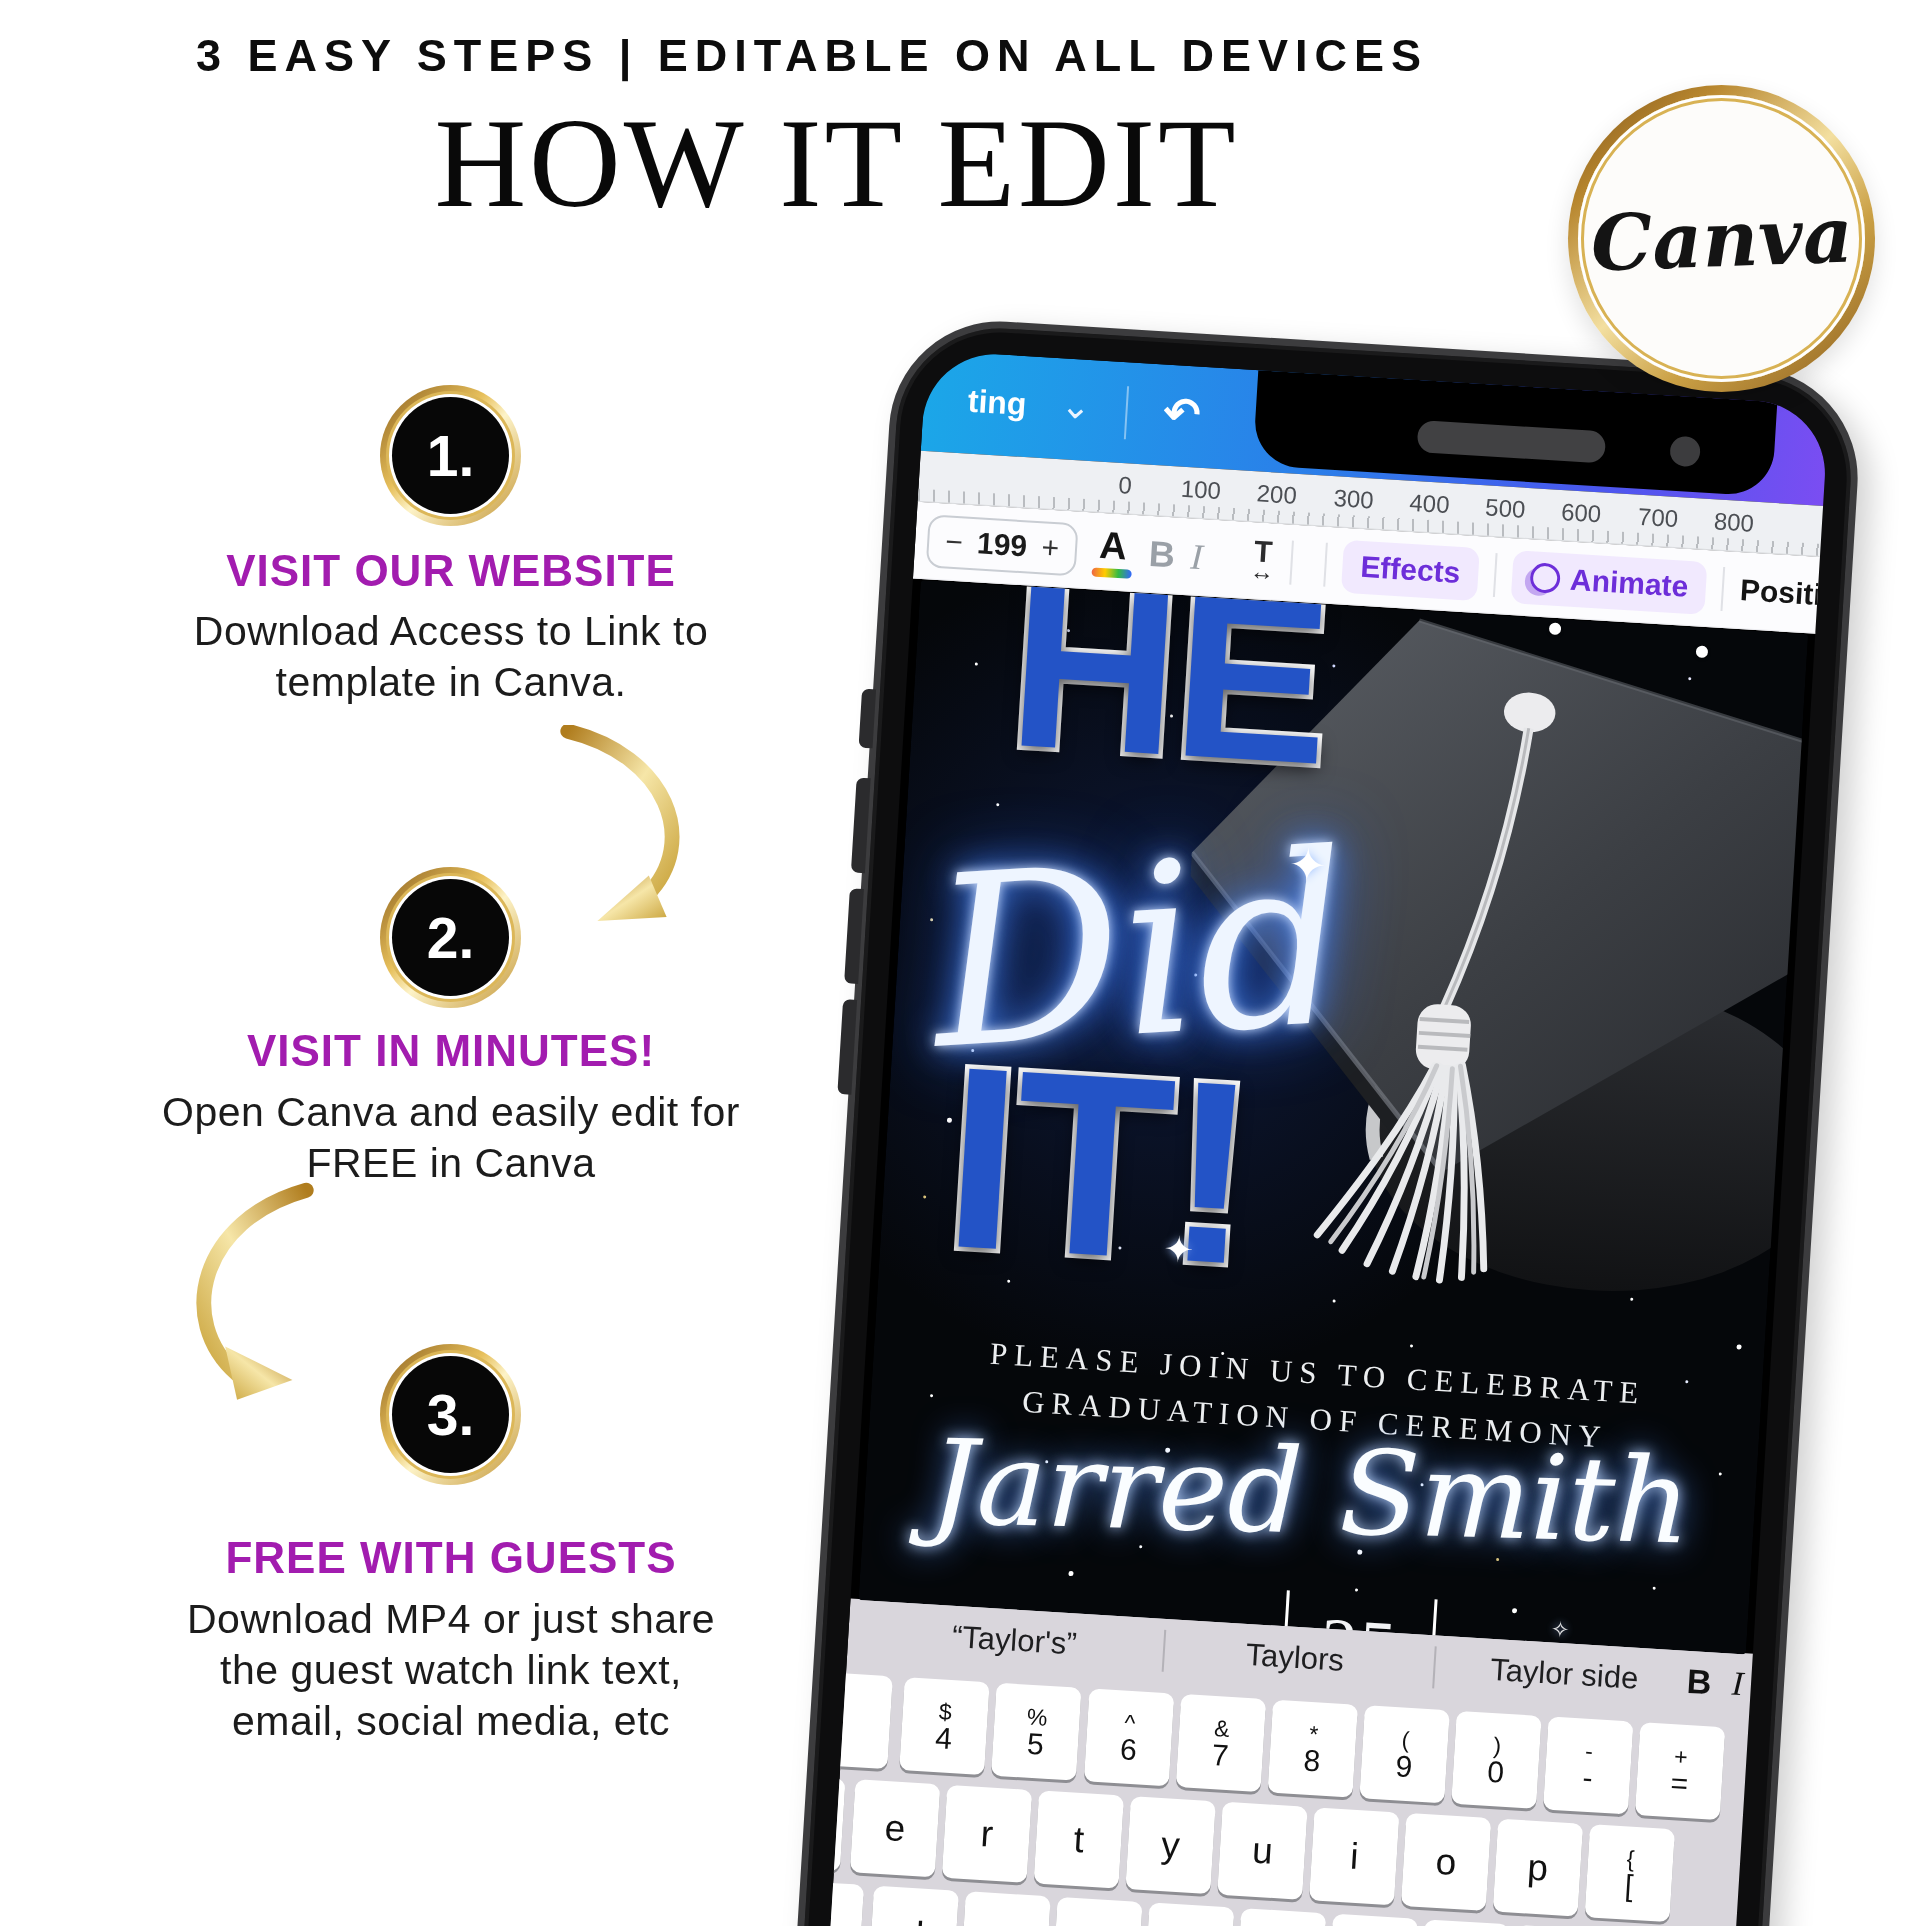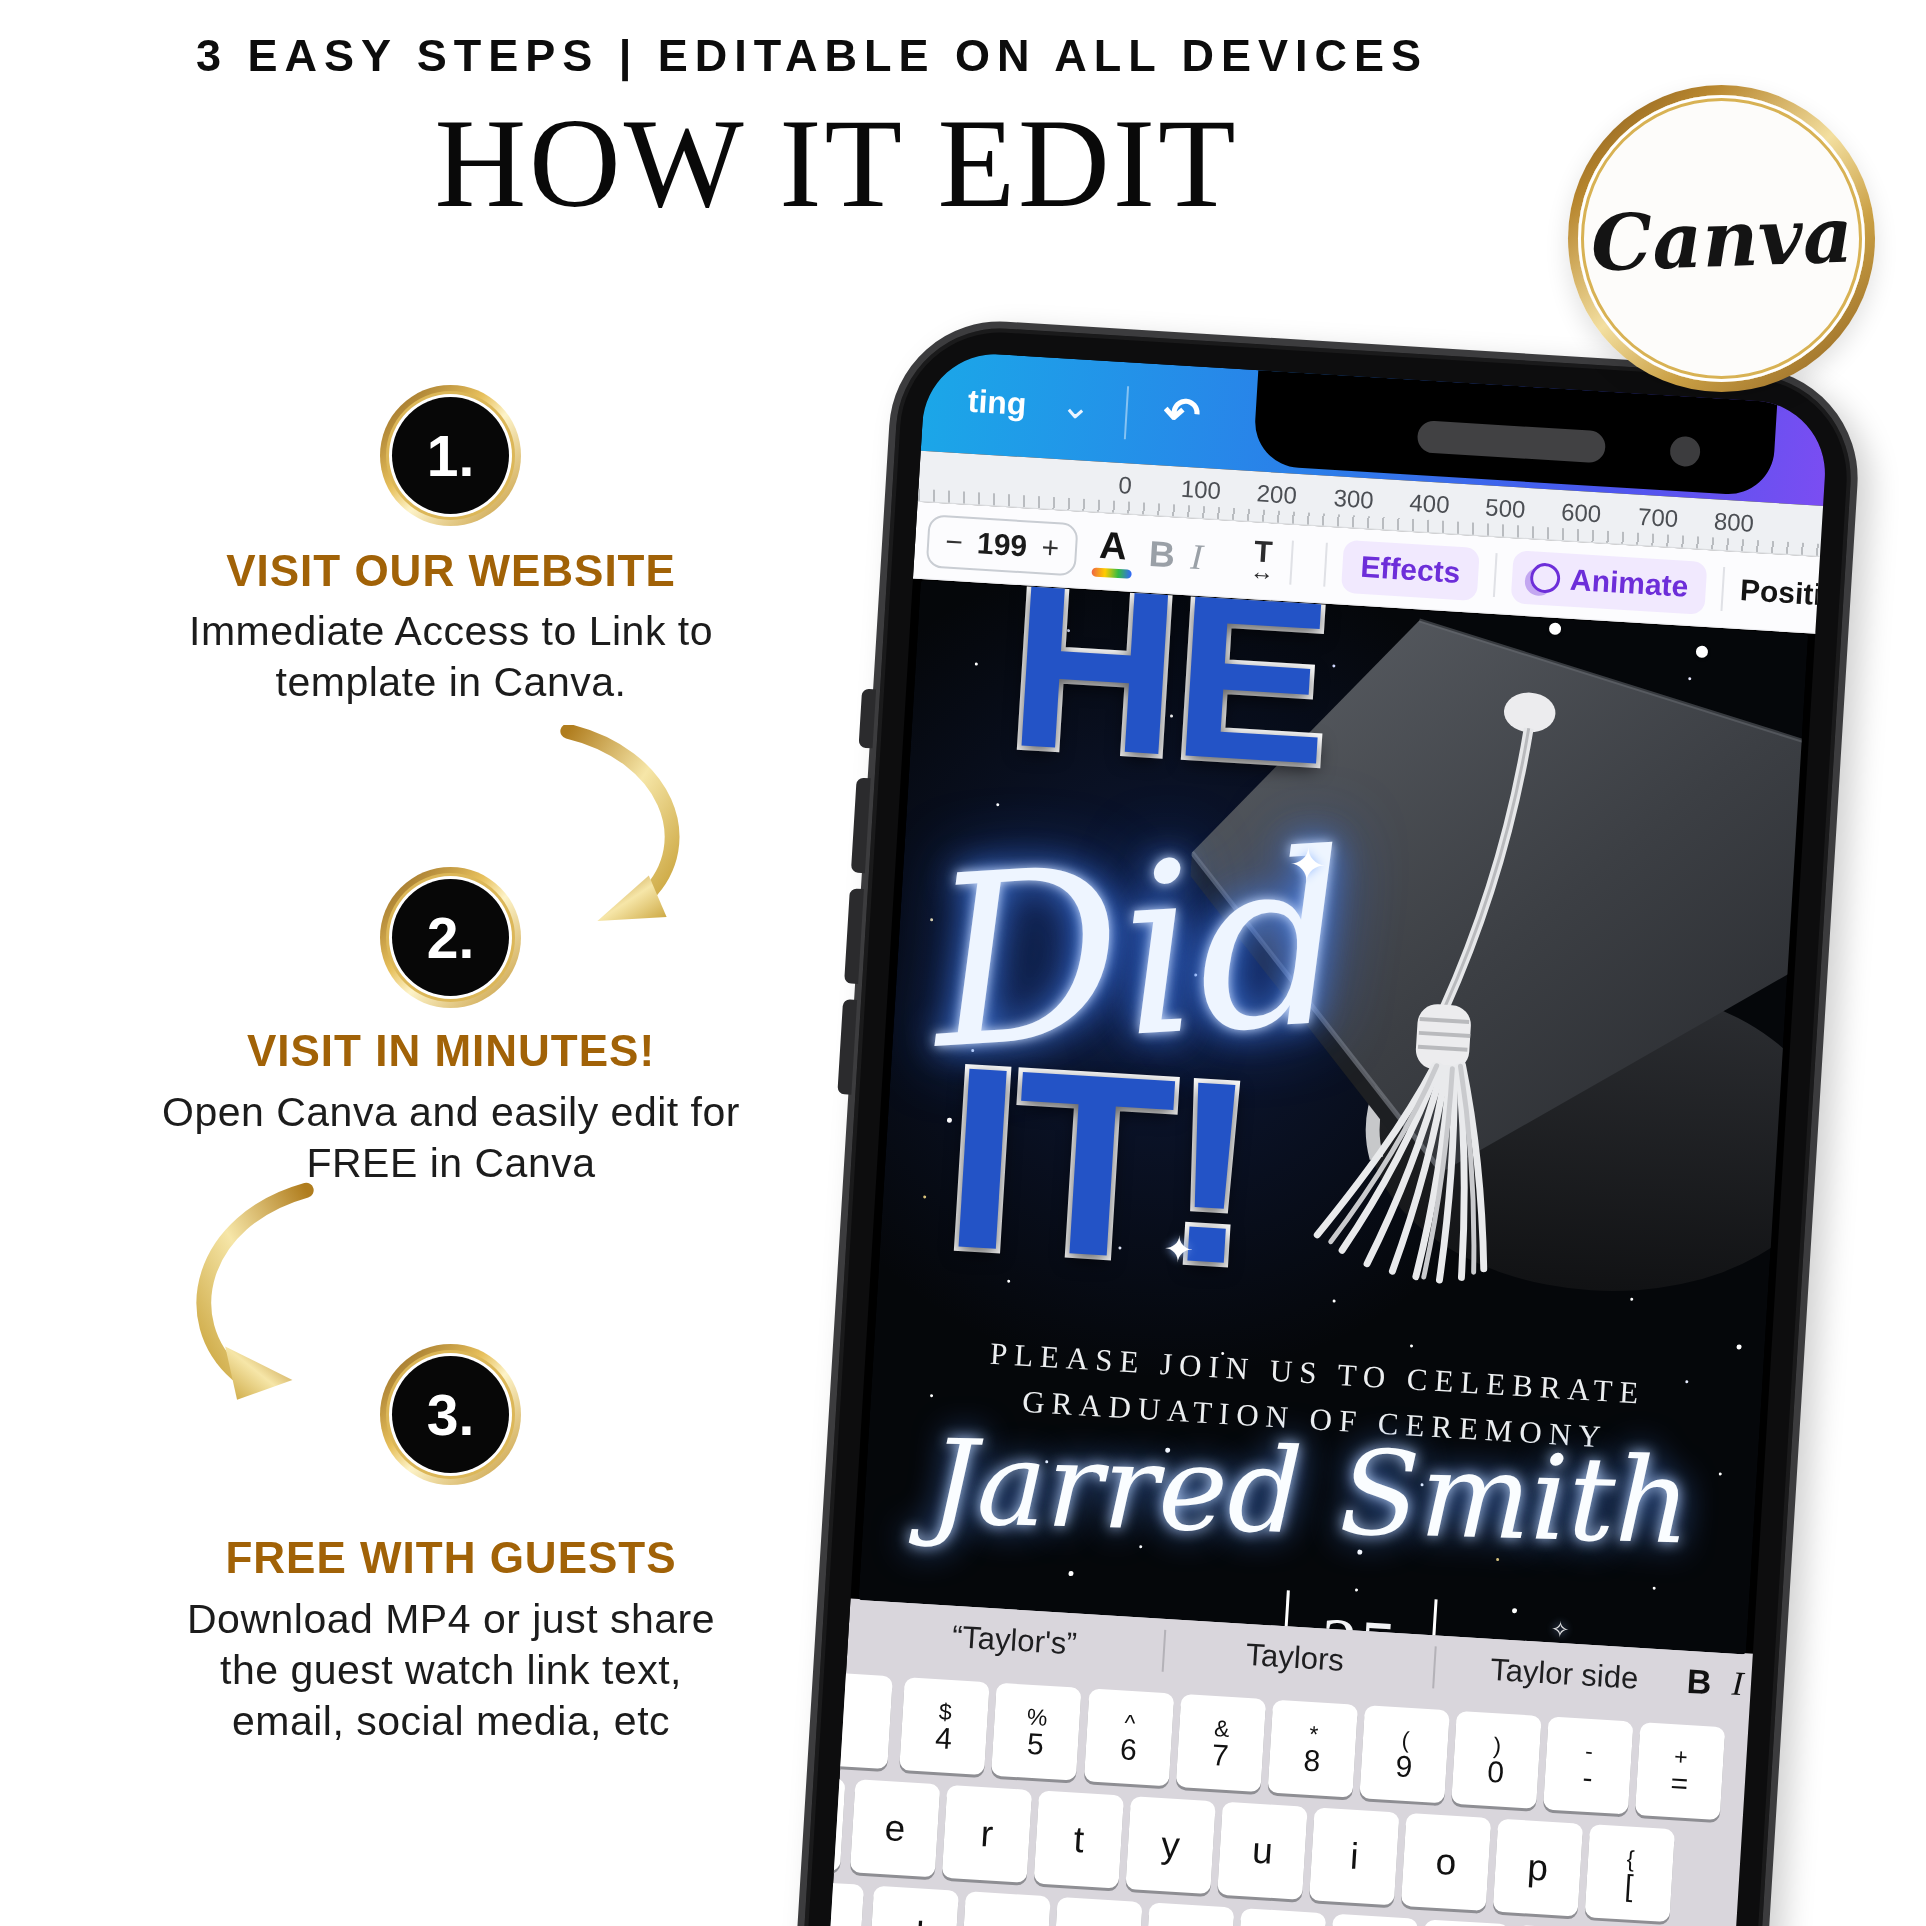--- a/index.html
+++ b/index.html
@@ -31,21 +31,21 @@
                  z-index:5; }
   .step-circle .disc { position:absolute; inset:12px; border-radius:50%; background:#070707;
                        box-shadow:0 0 0 3px #ffffff, 0 0 0 6px #dcb758;
                        display:flex; align-items:center; justify-content:center; }
   .step-circle .num { color:#fff; font-size:57px; font-weight:600; }
   #circle1 { left:380px; top:385px; }
   #circle2 { left:380px; top:867px; }
   #circle3 { left:380px; top:1344px; }
 
   .step-heading { position:absolute; left:35px; width:832px; text-align:center;
-                  font-size:44px; font-weight:800; letter-spacing:1px; color:#a16207; }
+                  font-size:44px; font-weight:800; letter-spacing:1px; color:#a21caf; }
   #heading1 { top:546px; } #heading2 { top:1026px; } #heading3 { top:1533px; }
 
   .step-body { position:absolute; left:35px; width:832px; text-align:center;
                font-size:41px; font-weight:400; line-height:51px; color:#1c1c1c;
                white-space:pre-line; letter-spacing:0.5px; }
   #body1 { top:606px; } #body2 { top:1087px; } #body3 { top:1594px; }
 
   .gold-arrow { position:absolute; z-index:4; }
   #arrow1 { left:546px; top:725px; }
   #arrow2 { left:156px; top:1180px; }
@@ -198,21 +198,21 @@
     <span class="logo-text">Canva</span>
   </div>
 </div>
 
 <div class="step-circle" id="circle1">
   <div class="disc">
       <span class="num">1.</span>
     </div>
 </div>
 <div class="step-heading" id="heading1">VISIT OUR WEBSITE</div>
-<div class="step-body" id="body1">Immediate Access to Link to
+<div class="step-body" id="body1">Download Access to Link to
 template in Canva.</div>
 
 <svg class="gold-arrow" id="arrow1" width="173" height="218" viewBox="0 0 175 220">
   <defs>
     <linearGradient id="gold1" x1="0" y1="0" x2="1" y2="1">
       <stop offset="0" stop-color="#b07d1e"></stop>
         <stop offset=".5" stop-color="#f6e6a8"></stop>
         <stop offset="1" stop-color="#caa43c"></stop>
     </linearGradient>
   </defs>

